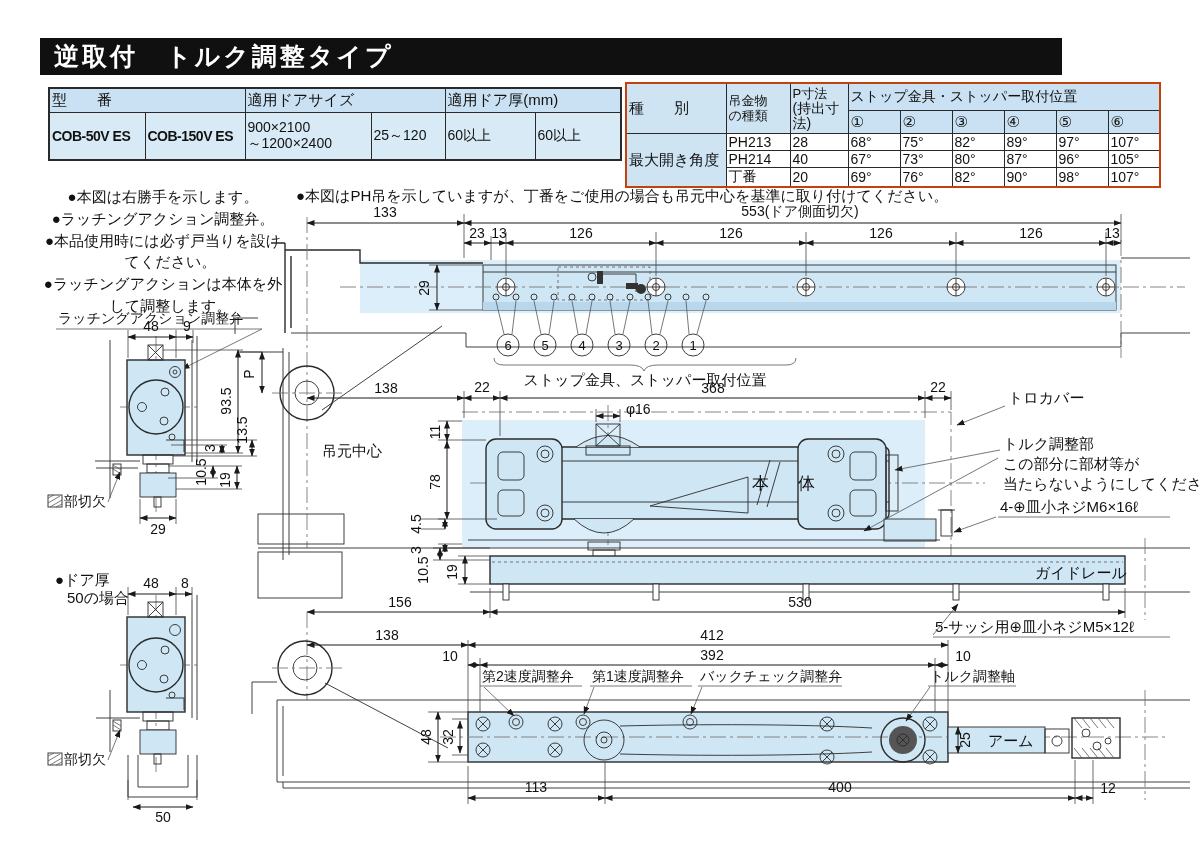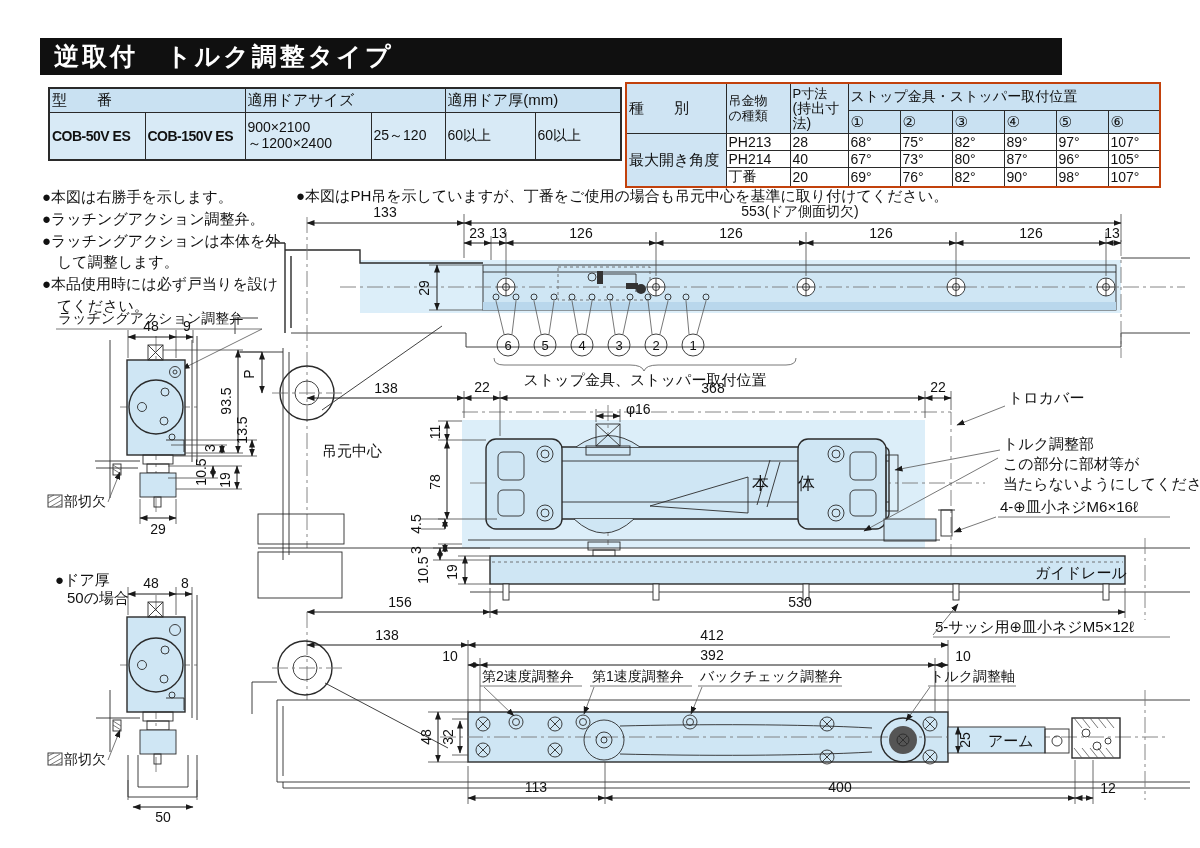--- a/index.html
+++ b/index.html
@@ -17,21 +17,21 @@
   .spec .model{font-weight:bold;font-size:16.5px;letter-spacing:-0.5px;}
   .angle{left:625px;top:82px;width:534px;border:2px solid #c2410c;}
   .angle td{font-size:14px;}
   .angle .r1 td{background:#c9e1f2;height:26px;}
   .angle .r2 td{background:#c9e1f2;height:22px;font-size:15px;}
   .angle .dr td{background:#fff;height:16px;}
   .angle .c-type{background:#cfe4f3 !important;font-size:15px;}
   .angle .sm{font-size:14px;line-height:1.05;}
   .angle .hw2{font-size:13px;line-height:1.1;}
   .notes{position:absolute;left:42px;top:186px;width:242px;font-size:15px;line-height:1.45;}
-  .notes div{text-indent:-1em;padding-left:1em;}
+  .notes div{text-indent:-1em;padding-left:1em;text-align:center;}
   .cnote{position:absolute;left:296px;top:187px;font-size:15px;white-space:nowrap;}
   svg{position:absolute;left:0;top:195px;}
   svg .ln{fill:none;stroke:#2b2b2b;stroke-width:1.4;}
   svg .ln2{fill:none;stroke:#2b2b2b;stroke-width:0.9;}
   svg .thin{fill:none;stroke:#555;stroke-width:0.8;}
   svg .dim{stroke:#1a1a1a;stroke-width:1;fill:none;}
   svg .ext{stroke:#444;stroke-width:0.8;fill:none;}
   svg .cl{stroke:#787878;stroke-width:0.9;stroke-dasharray:16 4 3 4;fill:none;}
   svg .dsh{stroke:#666;stroke-width:0.9;stroke-dasharray:3 3;fill:none;}
   svg .blue{fill:#cfe6f4;}
@@ -138,22 +138,22 @@
     <td>90°</td>
     <td>98°</td>
     <td>107°</td>
   </tr>
 </tbody>
   </table>
 
 <div class="notes">
   <div>●本図は右勝手を示します。</div>
   <div>●ラッチングアクション調整弁。</div>
+  <div>●本品使用時には必ず戸当りを設けてください。</div>
   <div>●ラッチングアクションは本体を外して調整します。</div>
-  <div>●本品使用時には必ず戸当りを設けてください。</div>
 </div>
 <div class="cnote">●本図はPH吊を示していますが、丁番をご使用の場合も吊元中心を基準に取り付けてください。</div>
 
 <svg width="1200" height="653" viewBox="0 195 1200 653">
   <defs>
     <marker id="ar" markerWidth="10" markerHeight="8" refX="7.5" refY="3" orient="auto-start-reverse" markerUnits="userSpaceOnUse">
       <path d="M0,0 L8,3 L0,6 Z" fill="#1a1a1a"></path>
     </marker>
   </defs>
 

